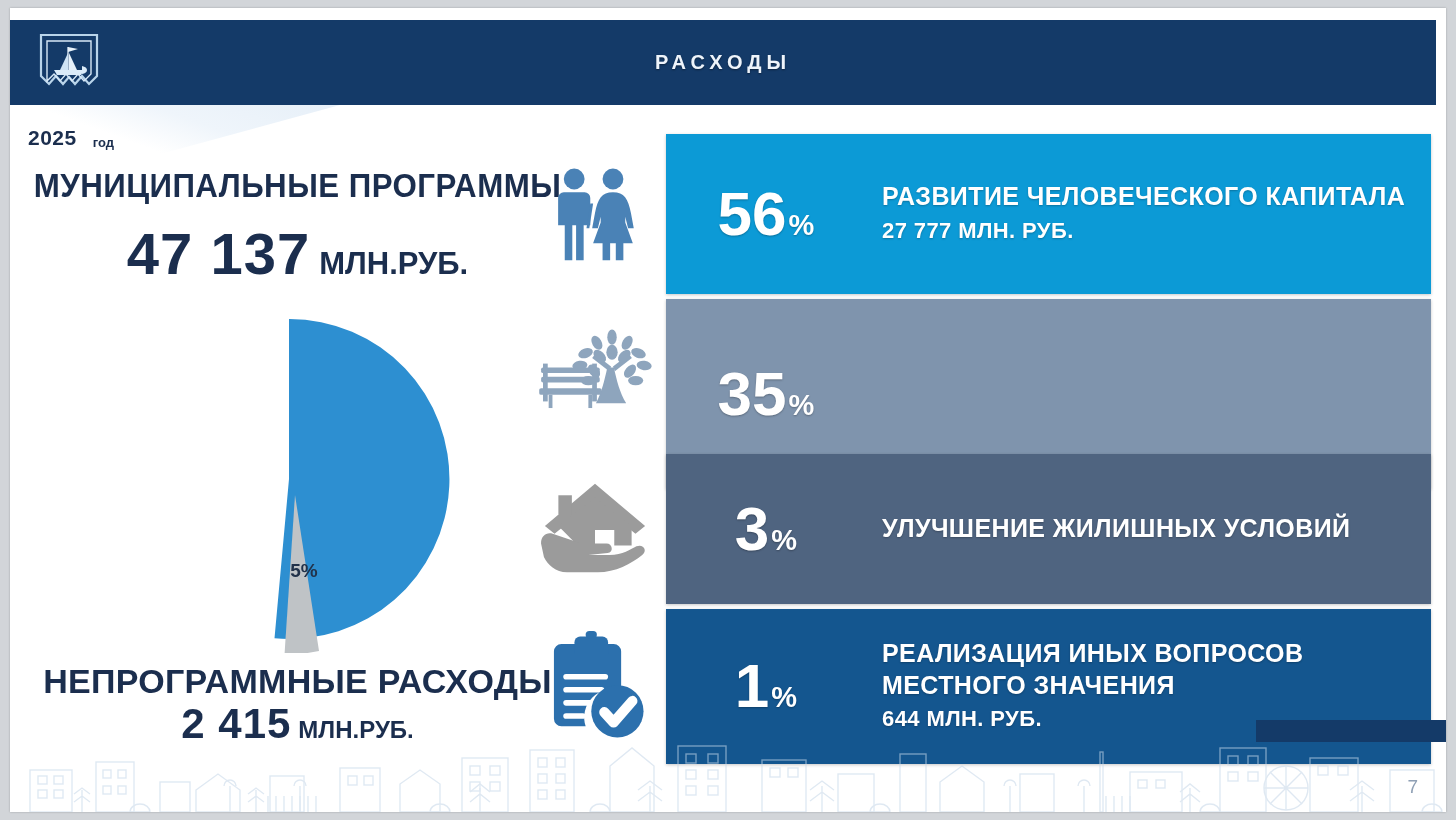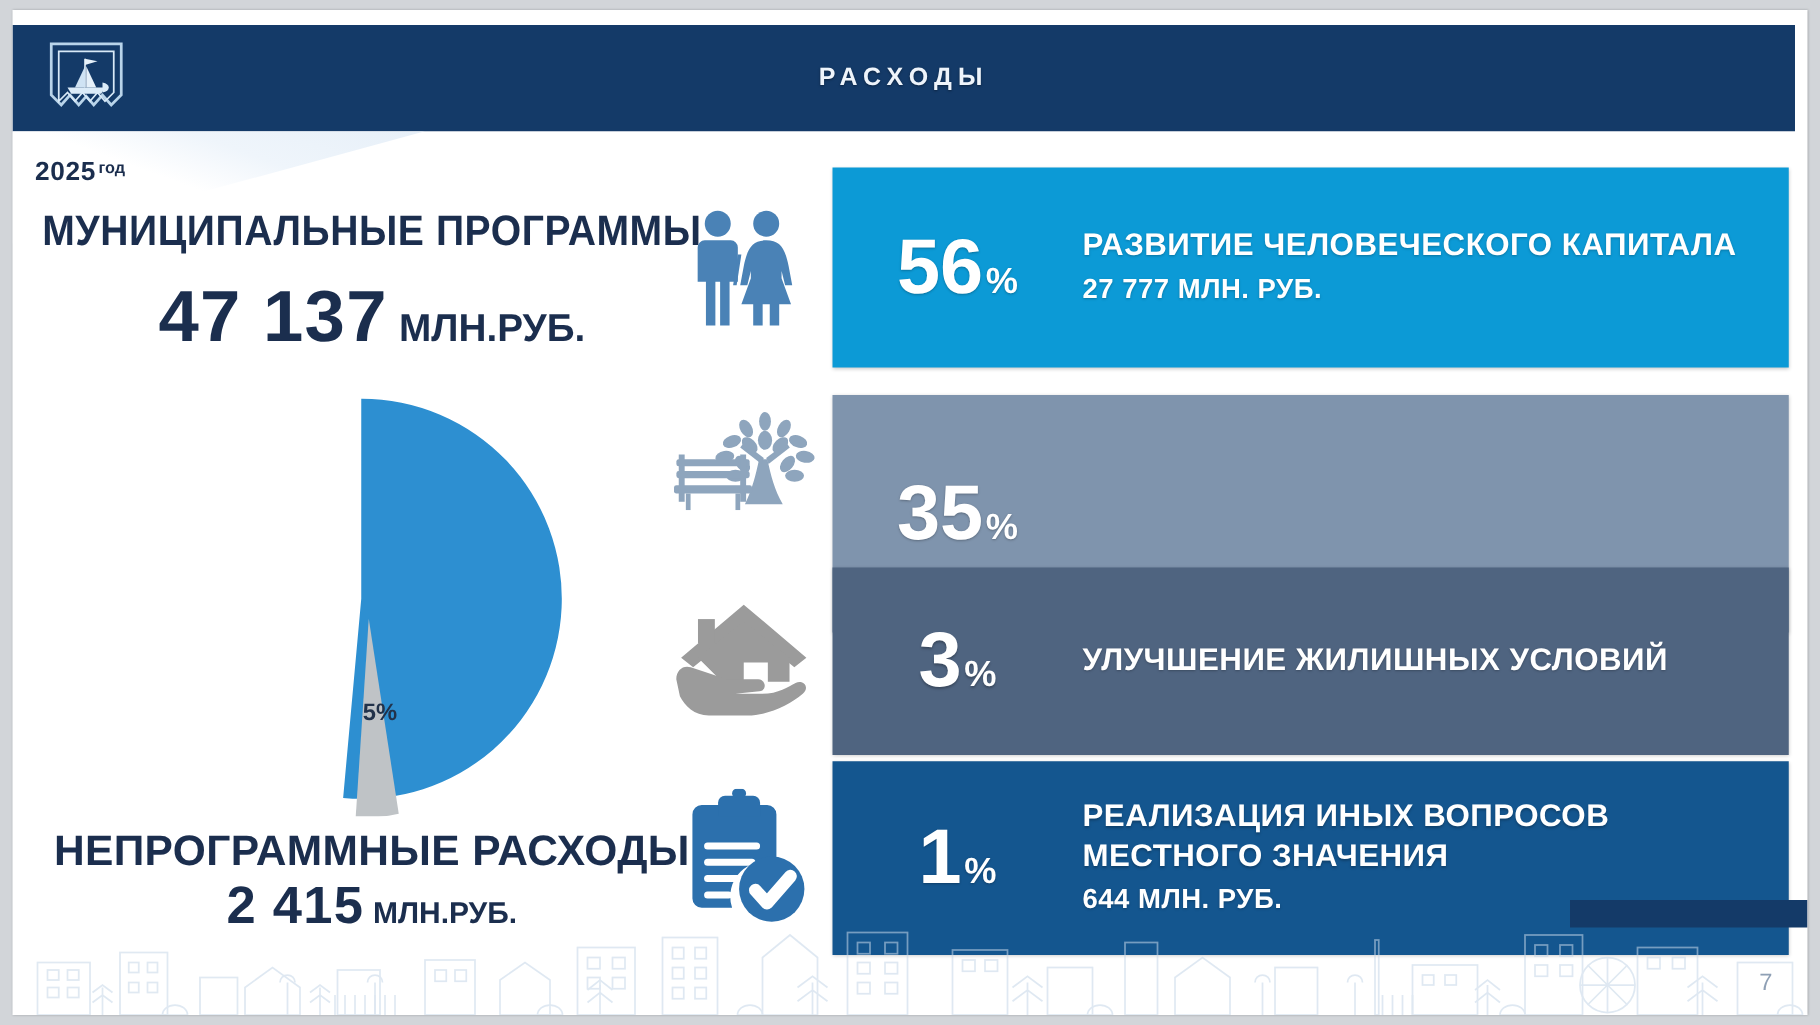--- a/index.html
+++ b/index.html
@@ -45,21 +45,21 @@
     position: absolute; left: 0; top: 97px;
     width: 420px; height: 90px;
     background: linear-gradient(200deg, #e3edf7 0%, #eff5fb 42%, #ffffff 60%);
     clip-path: polygon(0 0, 330px 0, 0 90px);
     pointer-events: none;
   }
 
   
   #year {
     position: absolute; left: 18px; top: 118px;
-    display: flex; align-items: flex-start; gap: 2px;
+    display: flex; align-items: flex-end; gap: 16px;
     color: #1b2e4e;
     font-family: "Liberation Sans Narrow","Liberation Sans", sans-serif;
     font-weight: bold;
   }
   #year .y-num { font-size: 21px; letter-spacing: .5px; }
   #year .y-word { font-size: 13px; }
 
   
   #left-panel { position: absolute; left: 0; top: 140px; width: 650px; height: 620px; }
   #mp-title {
@@ -119,20 +119,21 @@
     position: absolute; left: 512px;
     width: 145px; display: flex;
     align-items: center; justify-content: center;
   }
 
   
   .bar {
     position: absolute; left: 656px; width: 765px;
     display: flex; align-items: center;
     box-shadow: 0 1px 3px rgba(0,0,0,.22);
+    gap: 16px;
   }
   .bar .pct {
     width: 200px; flex: 0 0 200px;
     display: flex; align-items: baseline; justify-content: center;
     color: #ffffff;
     font-family: "Liberation Sans Narrow","Liberation Sans", sans-serif;
     font-weight: bold;
     text-shadow: 0 1px 2px rgba(0,0,0,.28);
   }
   .bar .pct .num { font-size: 62px; line-height: .95; }
@@ -142,21 +143,21 @@
     color: #ffffff;
     font-family: "Liberation Sans Narrow","Liberation Sans", sans-serif;
     font-weight: bold;
     text-shadow: 0 1px 2px rgba(0,0,0,.25);
   }
   .bar .txt .line1 { font-size: 25px; letter-spacing: .4px; line-height: 1.25; }
   .bar .txt .line2 { font-size: 25px; letter-spacing: .4px; line-height: 1.25; }
   .bar .txt .amount { font-size: 22px; letter-spacing: .4px; line-height: 1.4; margin-top: 3px; }
 
   #bar-0 { top: 126px; height: 160px; background: #0c9ad6; }
-  #bar-1 { top: 308px; height: 190px; background: #7f94ad; }
+  #bar-1 { top: 291px; height: 190px; background: #7f94ad; }
   #bar-2 { top: 446px; height: 150px; background: #4f6480; }
   #bar-3 { top: 601px; height: 155px; background: #14568f; }
 
   #icon-0 { top: 126px; height: 160px; }
   #icon-1 { top: 291px; height: 150px; }
   #icon-2 { top: 446px; height: 150px; }
   #icon-3 { top: 601px; height: 155px; }
 
   
   #skyline {

